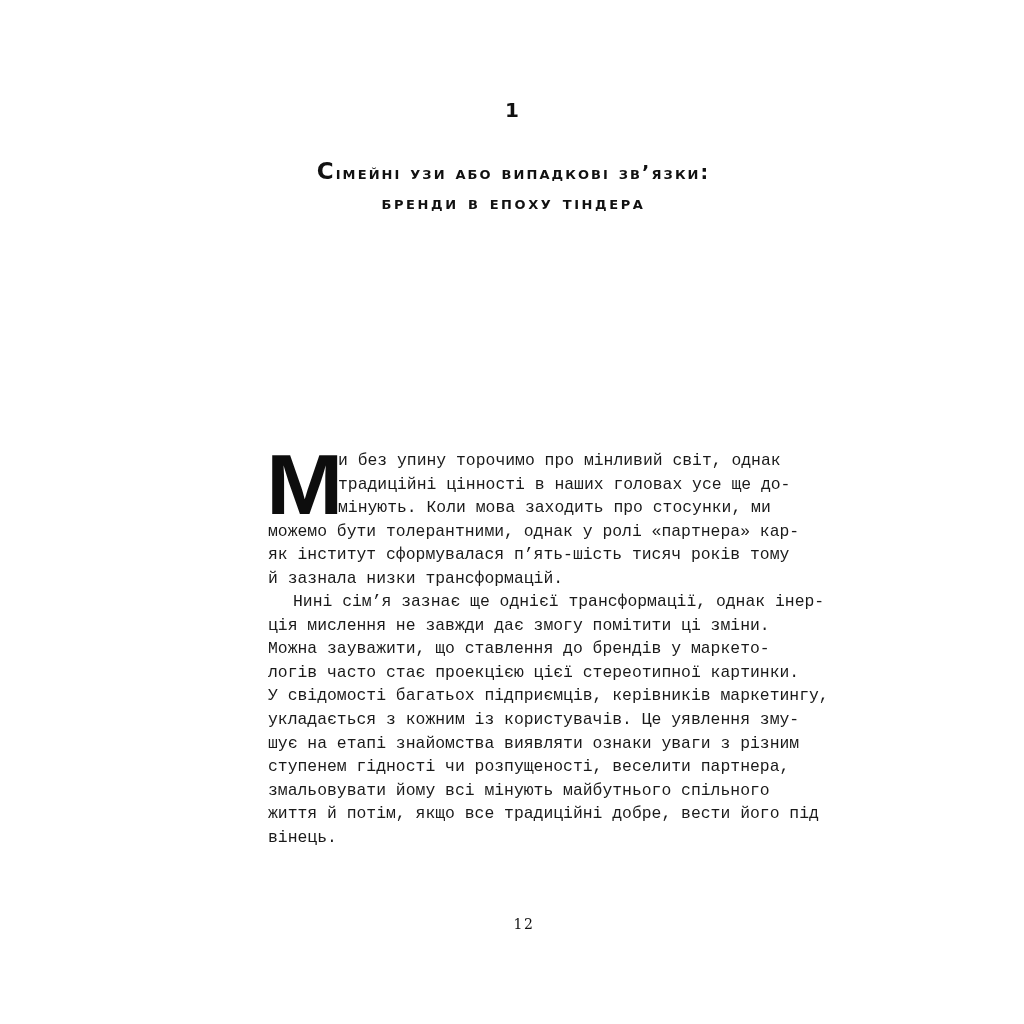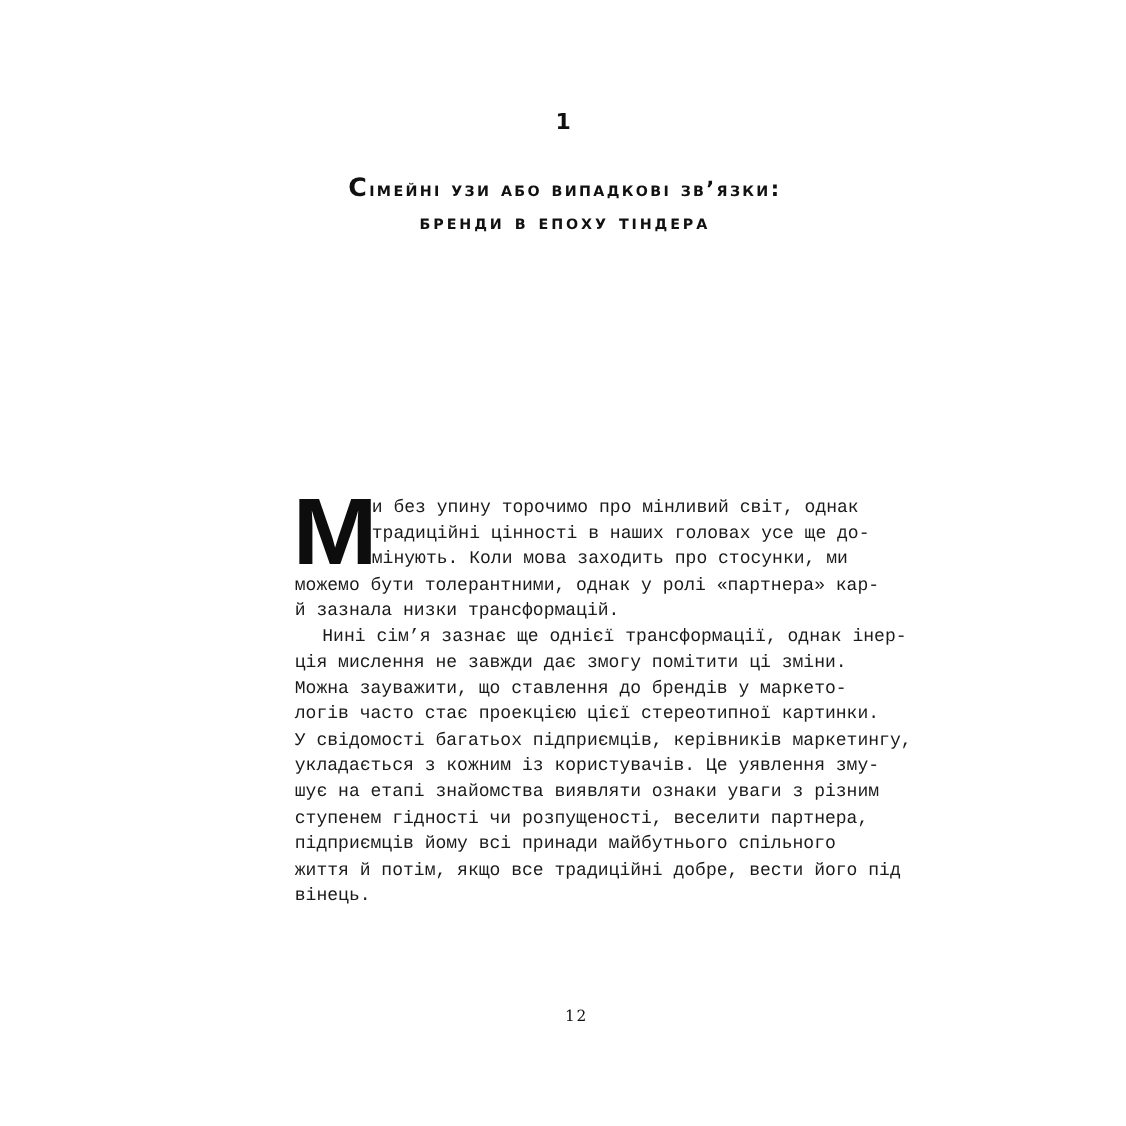--- a/index.html
+++ b/index.html
@@ -130,32 +130,33 @@
 
   <div class="body-text">
     <p class="drop-cap-wrap">
       <span class="drop-cap">М</span>
       <span class="drop-lines">
         <span class="line dl">и без упину торочимо про мінливий світ, однак</span>
         <span class="line dl">традиційні цінності в наших головах усе ще до-</span>
         <span class="line dl">мінують. Коли мова заходить про стосунки, ми</span>
       </span>
       <span class="line">можемо бути толерантними, однак у ролі «партнера» кар-</span>
+      <span class="line">як інститут сформувалася п’ять-шість тисяч років тому</span>
       <span class="line last">й зазнала низки трансформацій.</span>
     </p>
     <p>
       <span class="line" style="padding-left:25px;">Нині сім’я зазнає ще однієї трансформації, однак інер-</span>
       <span class="line">ція мислення не завжди дає змогу помітити ці зміни.</span>
       <span class="line">Можна зауважити, що ставлення до брендів у маркето-</span>
       <span class="line">логів часто стає проекцією цієї стереотипної картинки.</span>
       <span class="line">У свідомості багатьох підприємців, керівників маркетингу,</span>
       <span class="line">укладається з кожним із користувачів. Це уявлення зму-</span>
       <span class="line">шує на етапі знайомства виявляти ознаки уваги з різним</span>
       <span class="line">ступенем гідності чи розпущеності, веселити партнера,</span>
-      <span class="line">підприємців йому всі принади майбутнього спільного</span>
+      <span class="line">змальовувати йому всі мінують майбутнього спільного</span>
       <span class="line">життя й потім, якщо все традиційні добре, вести його під</span>
       <span class="line last">вінець.</span>
     </p>
   </div>
 
   <div class="page-number">12</div>
 
 </div>
 
 </body></html>

